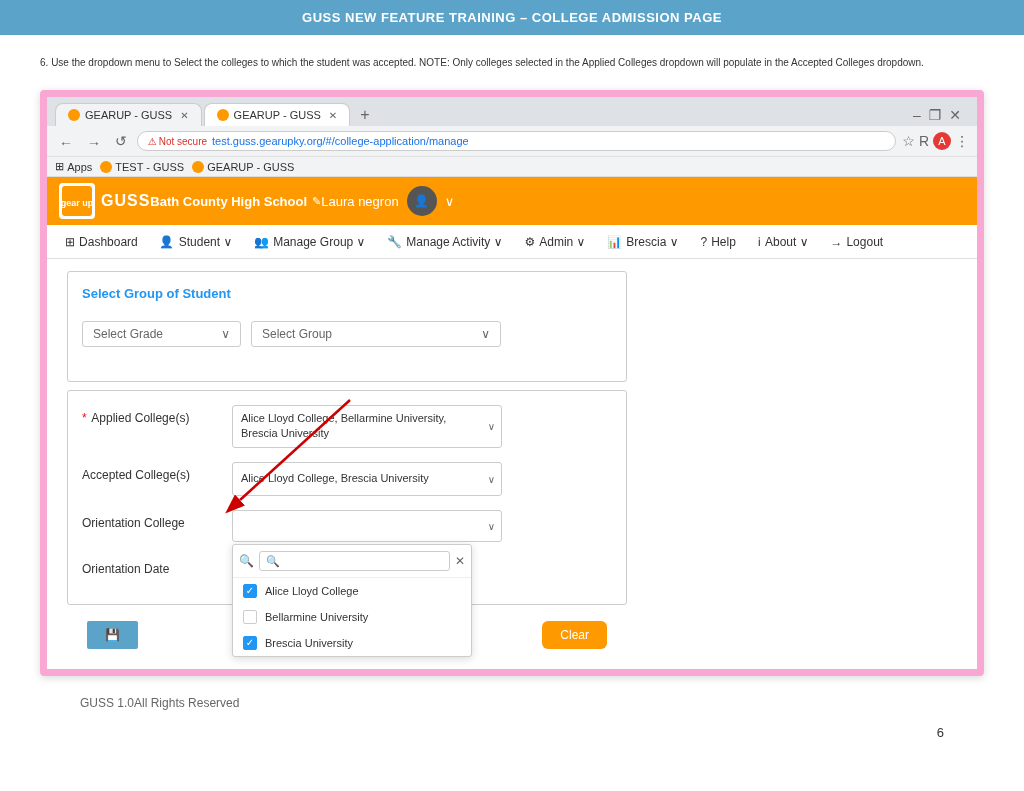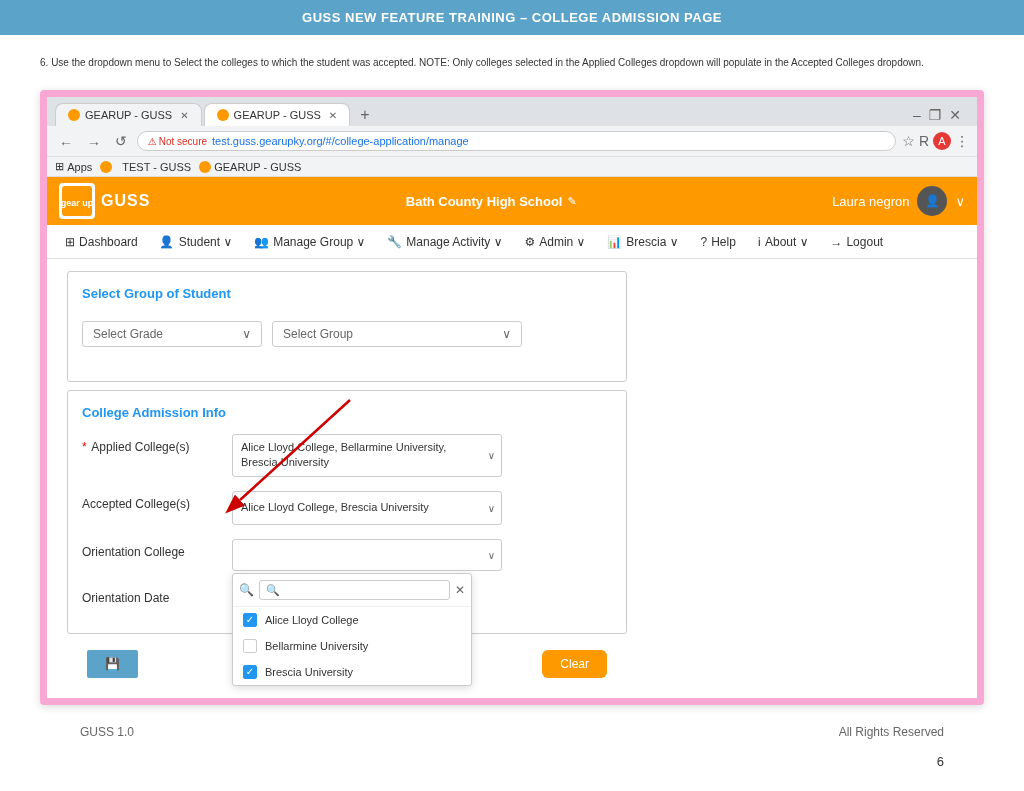--- a/index.html
+++ b/index.html
@@ -168,21 +168,21 @@
     .app-content {
       background: #fff;
     }
 
     
     .guss-navbar {
       background: #f90;
       display: flex;
       align-items: center;
       padding: 6px 12px;
-      justify-content: space-between;
+      justify-content: flex-start;
     }
 
     .guss-logo {
       display: flex;
       align-items: center;
       gap: 6px;
     }
 
     .logo-icon {
       width: 36px;
@@ -269,21 +269,21 @@
       gap: 10px;
       margin-bottom: 20px;
     }
 
     .select-box {
       border: 1px solid #ccc;
       border-radius: 3px;
       padding: 5px 10px;
       font-size: 12px;
       color: #666;
-      width: 180px;
+      width: 159px;
       display: flex;
       align-items: center;
       justify-content: space-between;
       background: #fff;
     }
 
     .select-box.wide {
       width: 250px;
     }
 
@@ -435,21 +435,20 @@
       padding: 7px 18px;
       font-size: 12px;
       border-radius: 6px;
       cursor: pointer;
       margin-left: auto;
     }
 
     
     .page-footer {
       display: flex;
-      justify-content: space-between;
       padding: 10px 40px;
       font-size: 12px;
       color: #666;
       margin-top: 10px;
     }
 
     .page-number {
       text-align: right;
       padding-right: 40px;
       font-size: 13px;
@@ -526,21 +525,21 @@
           <span style="background:#e53935;color:#fff;border-radius:50%;width:18px;height:18px;display:inline-flex;align-items:center;justify-content:center;font-size:11px;">A</span>
           <span>⋮</span>
         </div>
       </div>
 
       <div class="bookmarks-bar">
         <span style="display:flex;align-items:center;gap:3px;">
           <span>⊞</span>
           <span>Apps</span>
         </span>
-        <span style="display:flex;align-items:center;gap:10px;">
+        <span style="display:flex;align-items:center;gap:3px;">
           <span style="width:12px;height:12px;background:#f90;border-radius:50%;display:inline-block;"></span>
           <span>TEST - GUSS</span>
         </span>
         <span style="display:flex;align-items:center;gap:3px;">
           <span style="width:12px;height:12px;background:#f90;border-radius:50%;display:inline-block;"></span>
           <span>GEARUP - GUSS</span>
         </span>
       </div>
     </div>
 
@@ -618,21 +617,20 @@
               <span>∨</span>
             </div>
             <div class="select-box wide">
               <span>Select Group</span>
               <span>∨</span>
             </div>
           </div>
         </div>
 
         <div class="content-box relative-wrapper">
-          <div class="college-info-title">College Admission Info</div>
 
           <div class="form-row">
             <div class="form-label required">
               <span>Applied College(s)</span>
             </div>
             <div class="field-wrapper">
               <div class="field-value" style="position:relative;">
                 <span class="field-value-text">Alice Lloyd College, Bellarmine University, Brescia University</span>
                 <span class="chevron">∨</span>
               </div>

